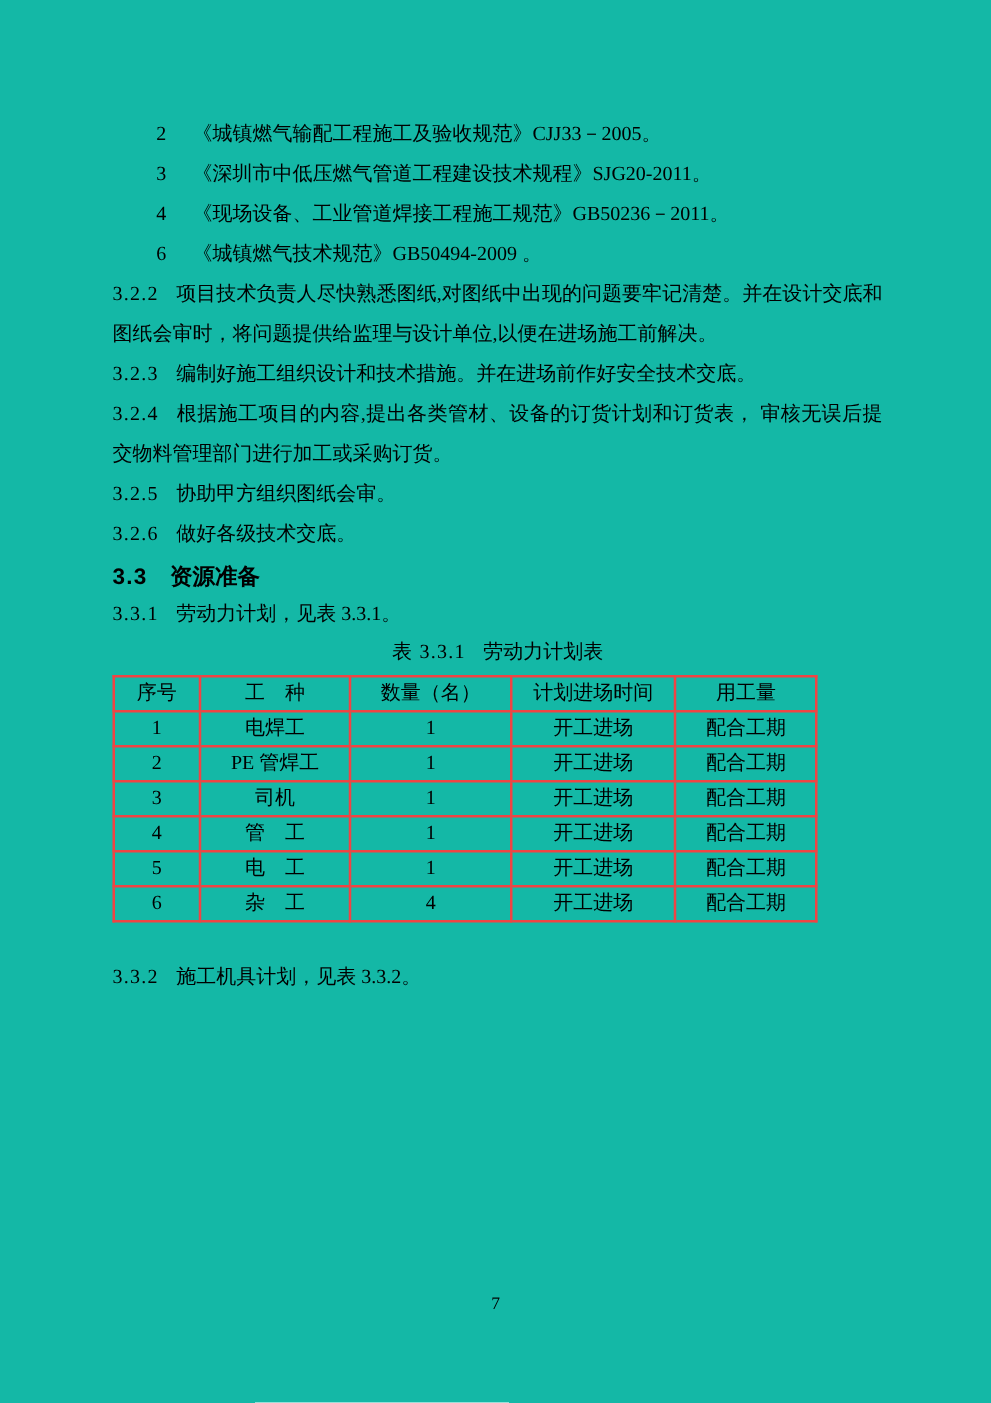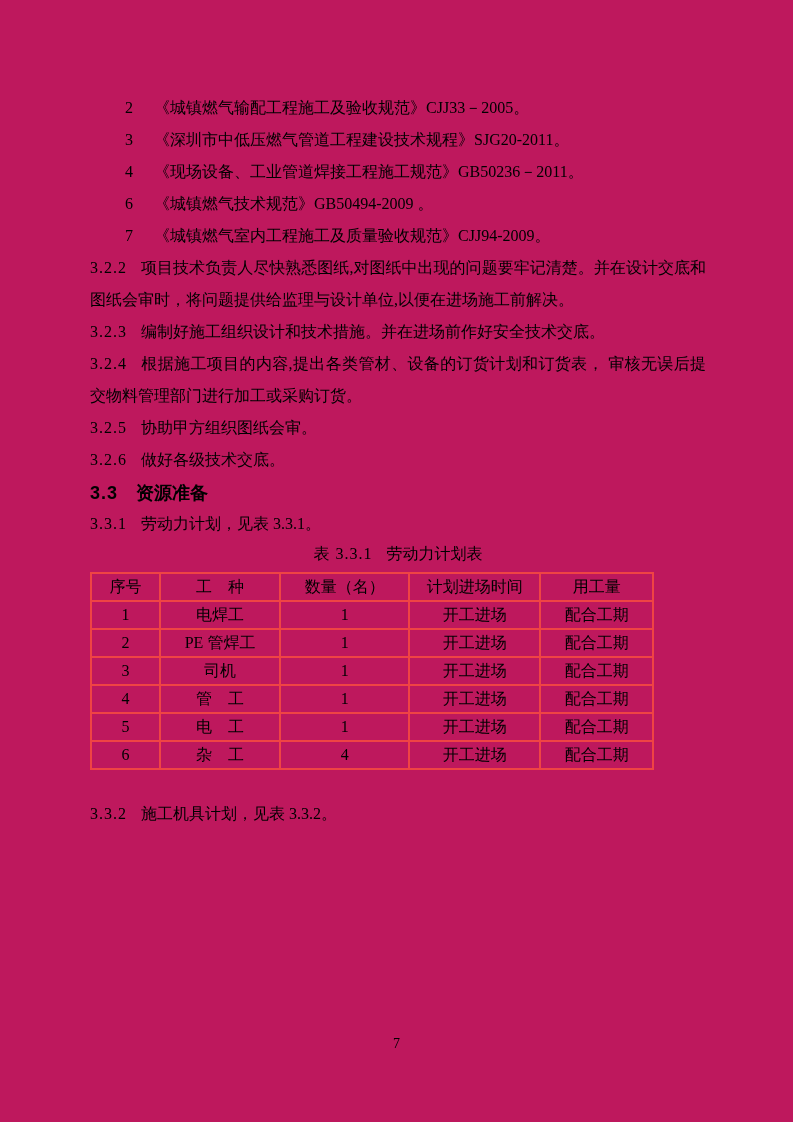--- a/index.html
+++ b/index.html
@@ -4,21 +4,21 @@
 <style>
   html, body {
     margin: 0;
     padding: 0;
     background: #ffffff;
   }
   .page {
     position: relative;
     width: 793px;
     height: 1122px;
-    background: #be185d;
+    background: #14b8a6;
     color: #000000;
     font-family: "Liberation Serif", "DejaVu Serif", serif;
     overflow: hidden;
   }
   .content {
     position: absolute;
     left: 90px;
     top: 92px;
     width: 616px;
   }
@@ -108,21 +108,20 @@
 </head>
 <body>
 
 <div class="page">
   <div class="content">
 
     <div class="ref-line"><span class="ref-num">2</span><span class="ref-text">《城镇燃气输配工程施工及验收规范》CJJ33－2005。</span></div>
     <div class="ref-line"><span class="ref-num">3</span><span class="ref-text">《深圳市中低压燃气管道工程建设技术规程》SJG20-2011。</span></div>
     <div class="ref-line"><span class="ref-num">4</span><span class="ref-text">《现场设备、工业管道焊接工程施工规范》GB50236－2011。</span></div>
     <div class="ref-line"><span class="ref-num">6</span><span class="ref-text">《城镇燃气技术规范》GB50494-2009 。</span></div>
-    <div class="ref-line"><span class="ref-num">7</span><span class="ref-text">《城镇燃气室内工程施工及质量验收规范》CJJ94-2009。</span></div>
 
     <p class="para"><span class="para-num">3.2.2</span><span>项目技术负责人尽快熟悉图纸,对图纸中出现的问题要牢记清楚。并在设计交底和图纸会审时，将问题提供给监理与设计单位,以便在进场施工前解决。</span></p>
     <p class="para"><span class="para-num">3.2.3</span><span>编制好施工组织设计和技术措施。并在进场前作好安全技术交底。</span></p>
     <p class="para"><span class="para-num">3.2.4</span><span>根据施工项目的内容,提出各类管材、设备的订货计划和订货表， 审核无误后提交物料管理部门进行加工或采购订货。</span></p>
     <p class="para"><span class="para-num">3.2.5</span><span>协助甲方组织图纸会审。</span></p>
     <p class="para"><span class="para-num">3.2.6</span><span>做好各级技术交底。</span></p>
 
     <h2 class="heading"><span class="heading-num">3.3</span><span>资源准备</span></h2>
 
     <p class="para"><span class="para-num">3.3.1</span><span>劳动力计划，见表 3.3.1。</span></p>

